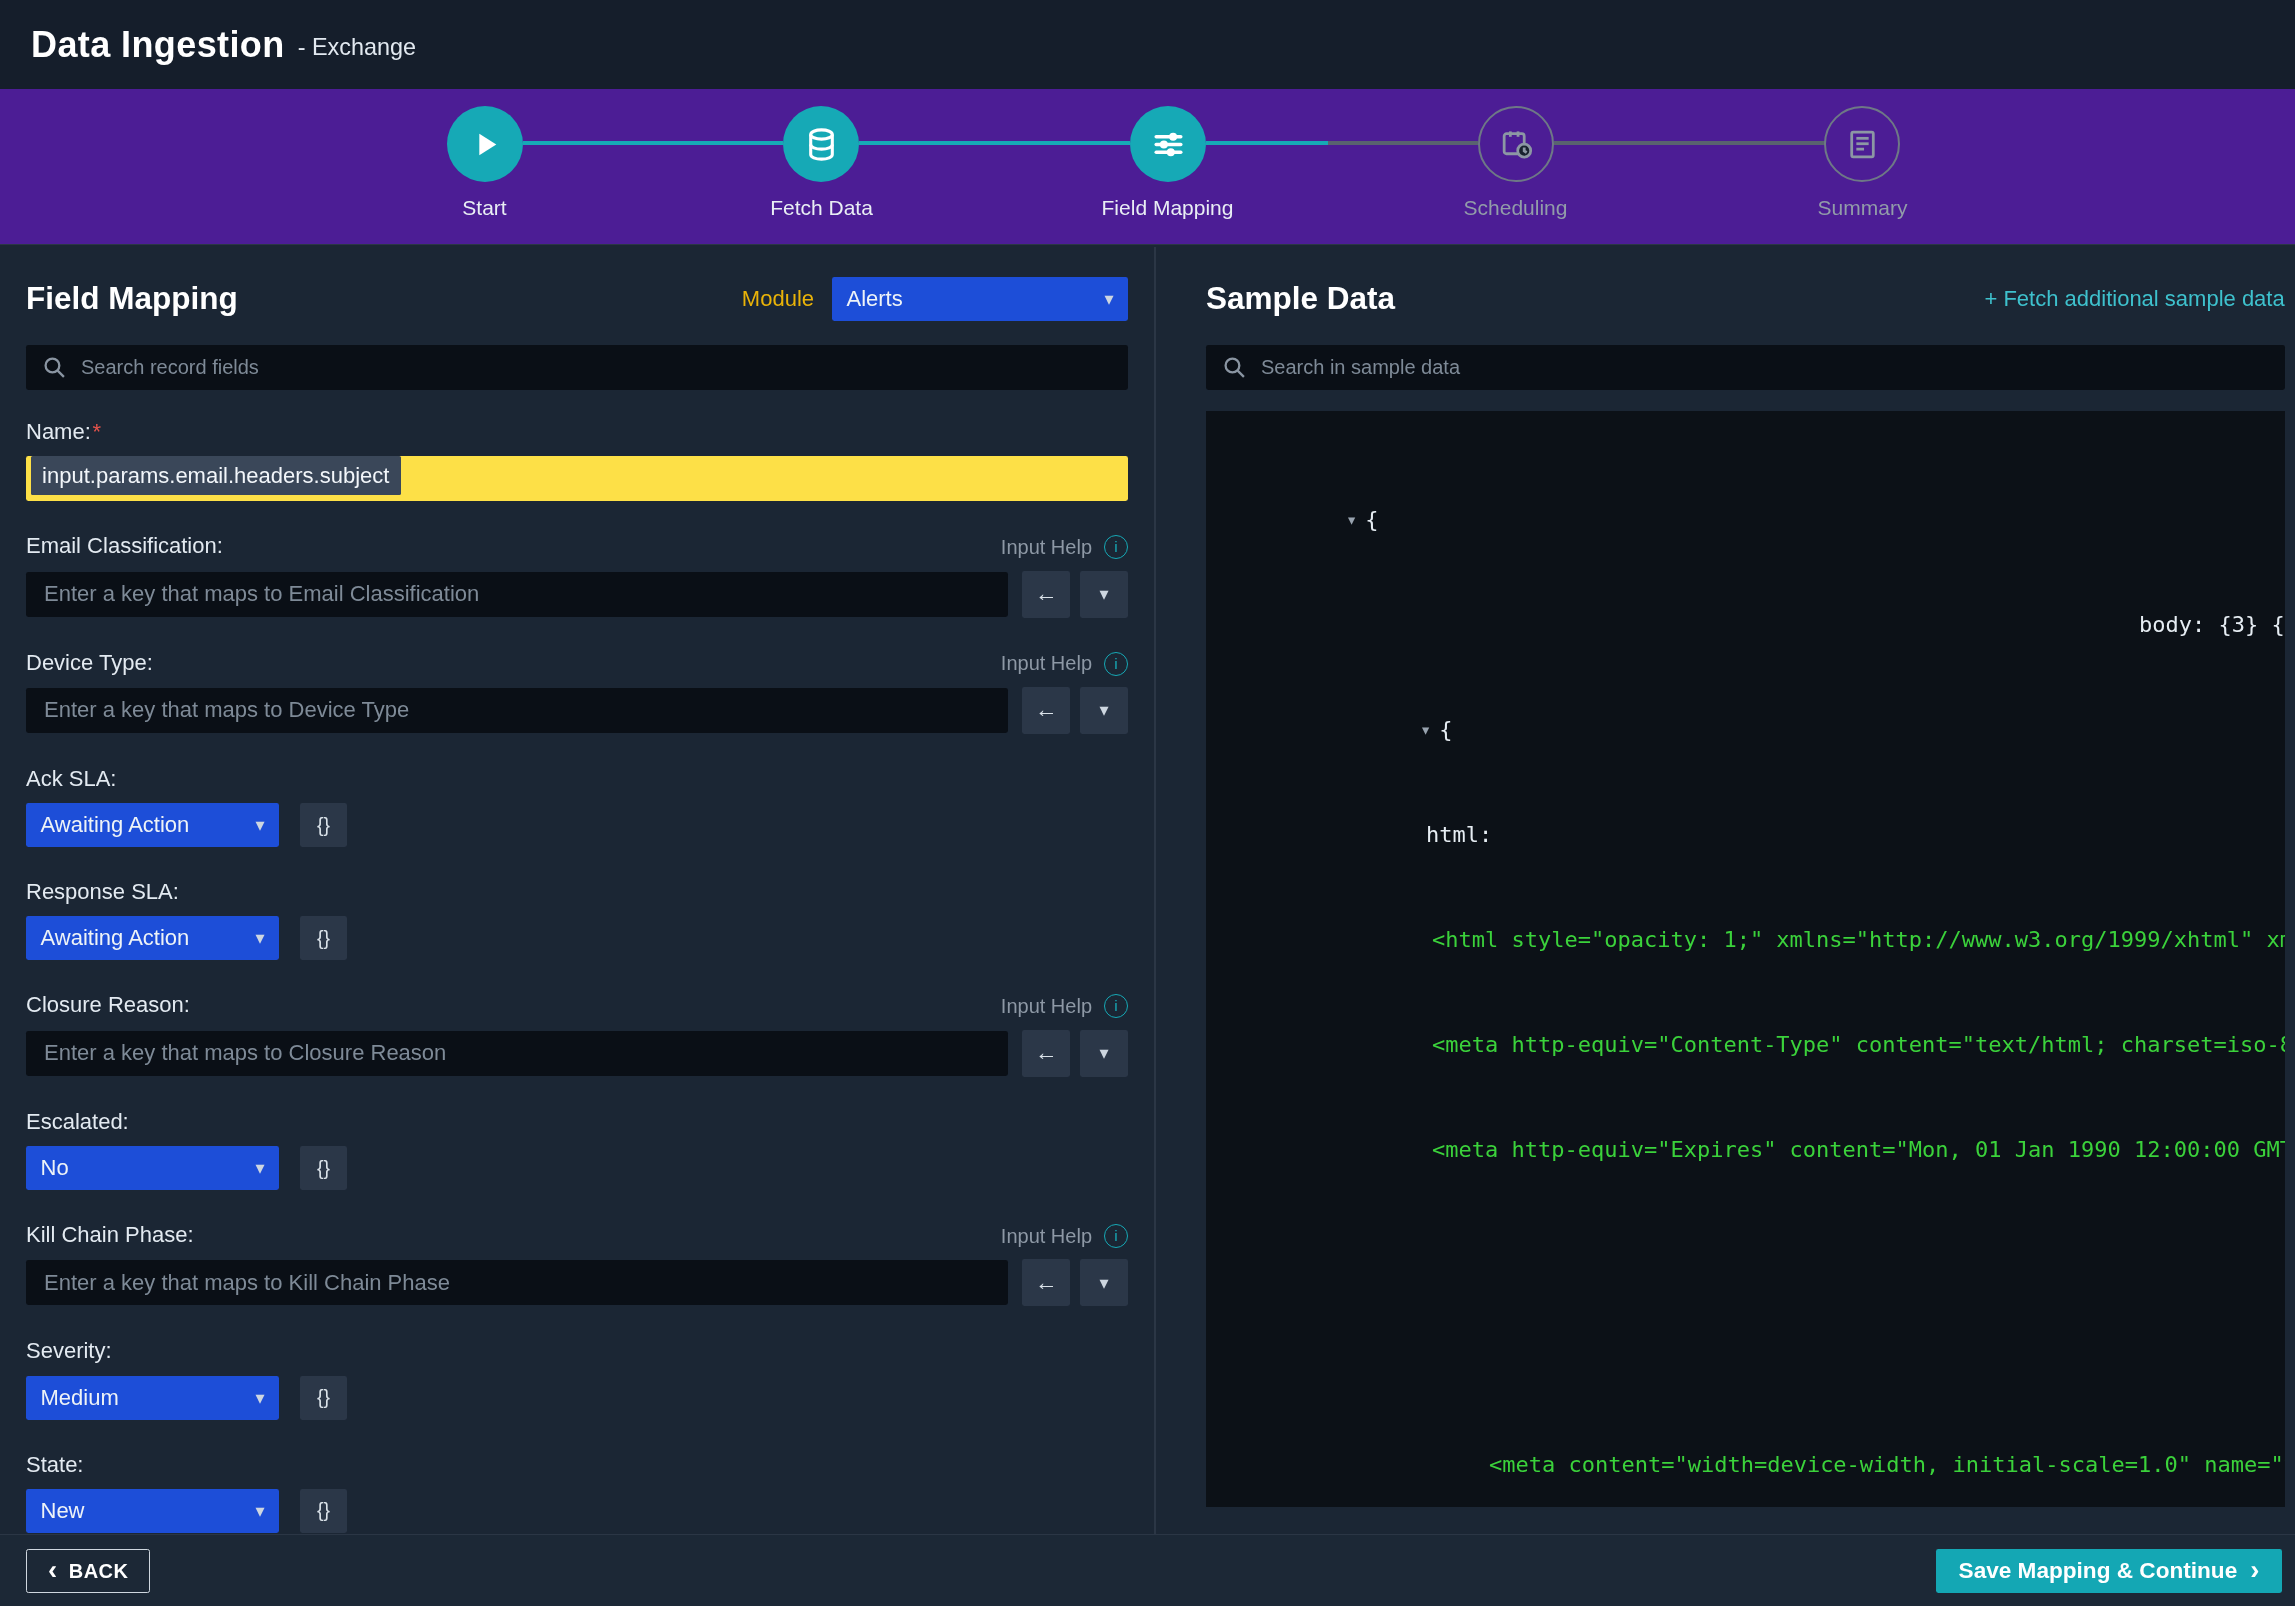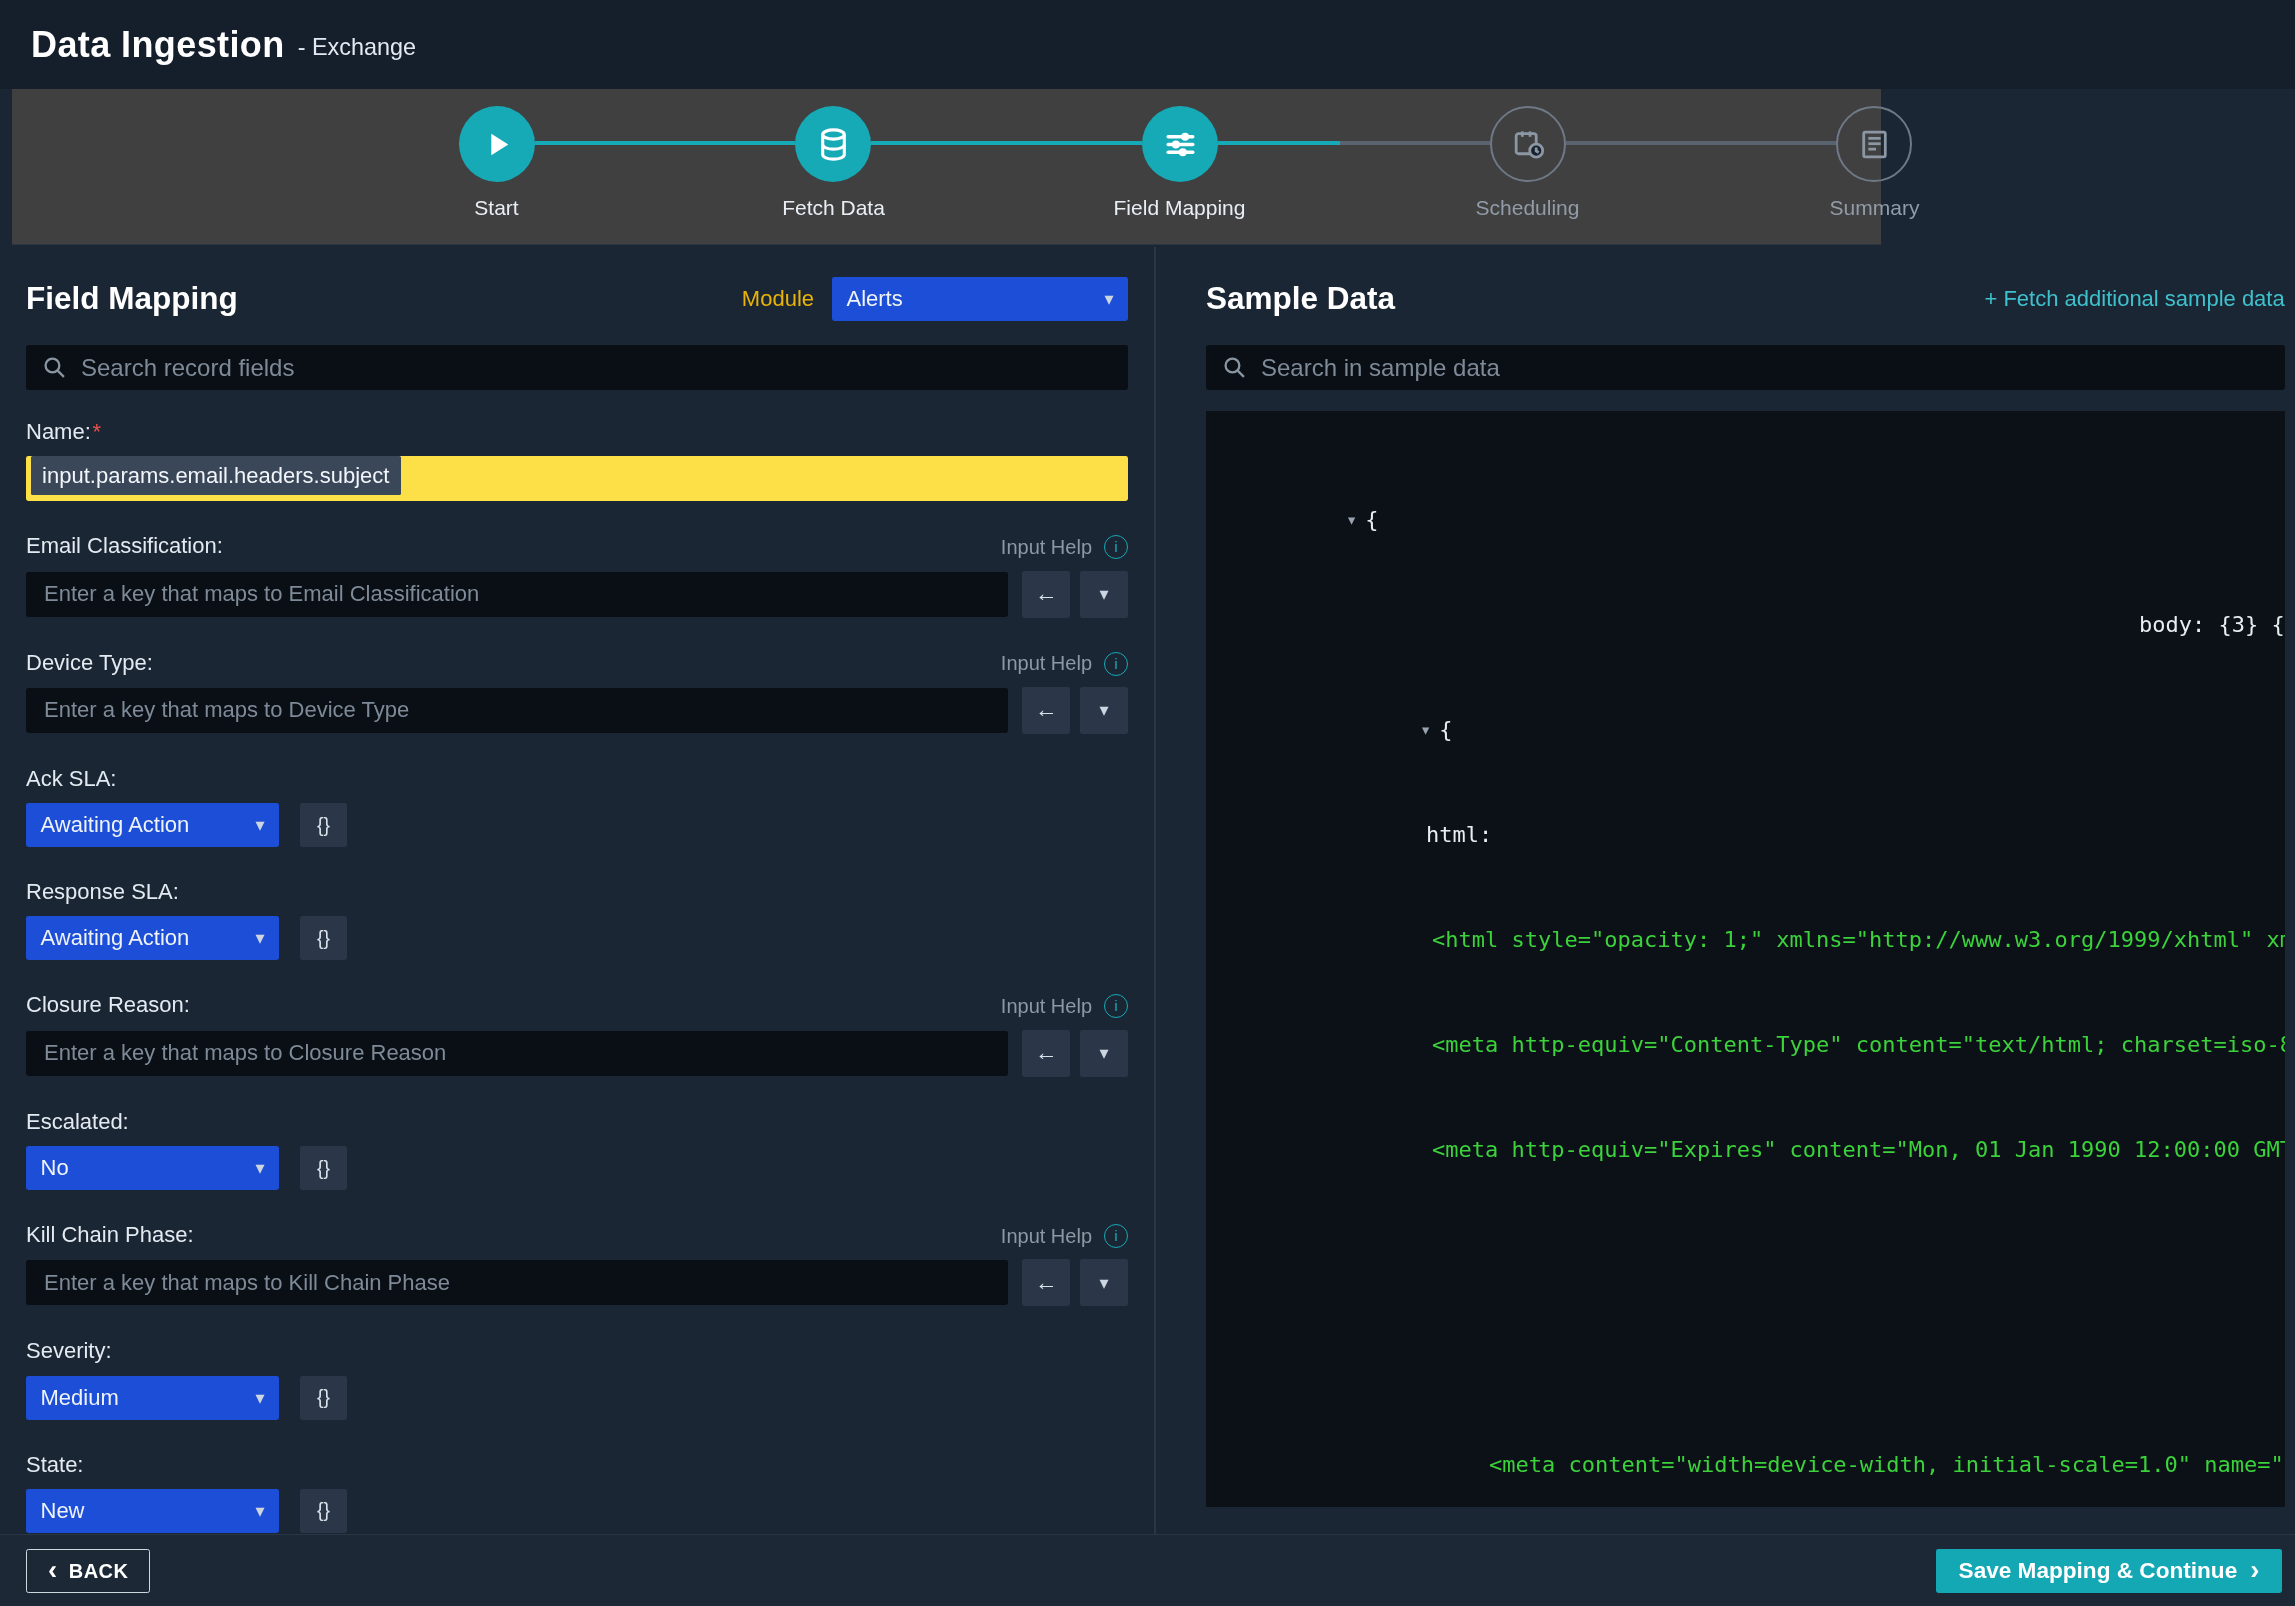--- a/index.html
+++ b/index.html
@@ -14,22 +14,22 @@
   
   .app-header {
     position: absolute; top: 0; left: 0; width: 2295px; height: 89px;
     background: #151e2b; display: flex; align-items: center; padding-left: 31px;
   }
   .app-title { font-size: 36px; font-weight: 700; color: #ffffff; letter-spacing: 0.4px; }
   .app-subtitle { font-size: 23.4px; font-weight: 400; color: #e2e9f0; margin-left: 13px; padding-top: 6.5px; }
 
   
   .stepper {
-    position: absolute; top: 89px; left: 12px; width: 1869px; height: 156px;
-    background: #404040; border-bottom: 1.6px solid #2b3645;
+    position: absolute; top: 89px; left: 0; width: 2295px; height: 156px;
+    background: #4c1d95; border-bottom: 1.6px solid #2b3645;
   }
   .step-circle {
     position: absolute; top: 17px; width: 76px; height: 76px; border-radius: 50%;
     display: flex; align-items: center; justify-content: center;
   }
   .step-circle.done, .step-circle.active { background: #16a9b6; }
   .step-circle.todo { background: transparent; border: 2.4px solid #6e7886; }
   .step-circle svg { width: 37px; height: 37px; }
   .step-label {
     position: absolute; top: 107px; width: 291px; text-align: center; font-size: 21px;
@@ -61,21 +61,21 @@
   .dd-field { width: 253px; }
   .caret { font-size: 18px; color: #cdd6e0; margin-left: 11.3px; }
 
   .search-box {
     display: flex; align-items: center; height: 45px; background: #0a0f16;
     border-radius: 2.4px; padding: 0 14.5px; margin-top: 24px;
   }
   .search-box svg { width: 27.5px; height: 27.5px; flex: 0 0 auto; margin-right: 13px; }
   .search-input {
     flex: 1; background: transparent; border: 0; outline: none;
-    color: #e8eef4; font-size: 24px; font-family: "Liberation Sans", sans-serif;
+    color: #e8eef4; font-size: 20px; font-family: "Liberation Sans", sans-serif;
   }
   .search-input::placeholder { color: #7e8a97; }
 
   .name-block { margin-top: 29px; }
   .field-label { font-size: 22px; color: #e3eaf1; }
   .req-star { color: #e5534b; font-size: 22px; margin-left: 1.6px; }
   .name-field {
     margin-top: 11.3px; height: 45px; background: #fde047; border-radius: 2.4px;
     display: flex; align-items: flex-start; padding: 0 4.8px;
   }

